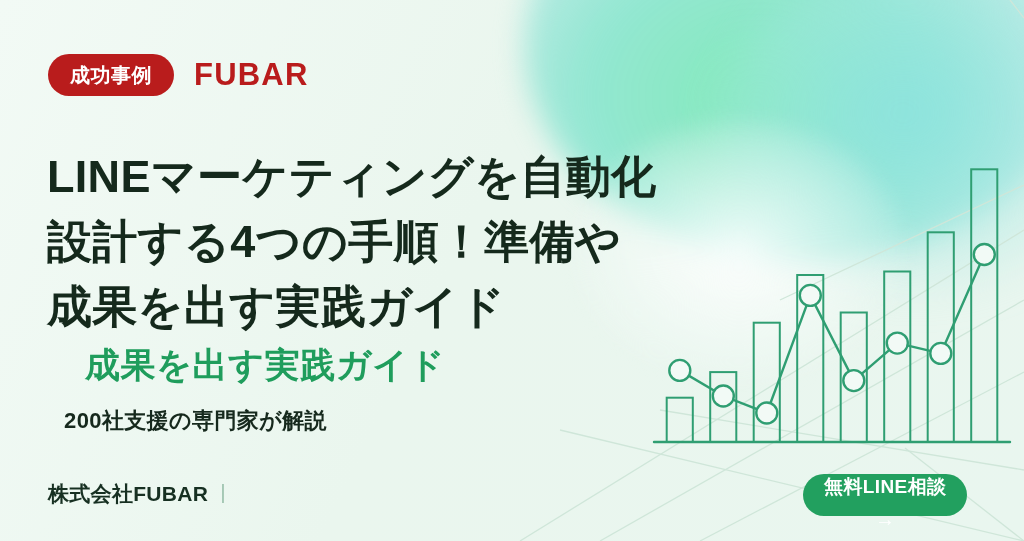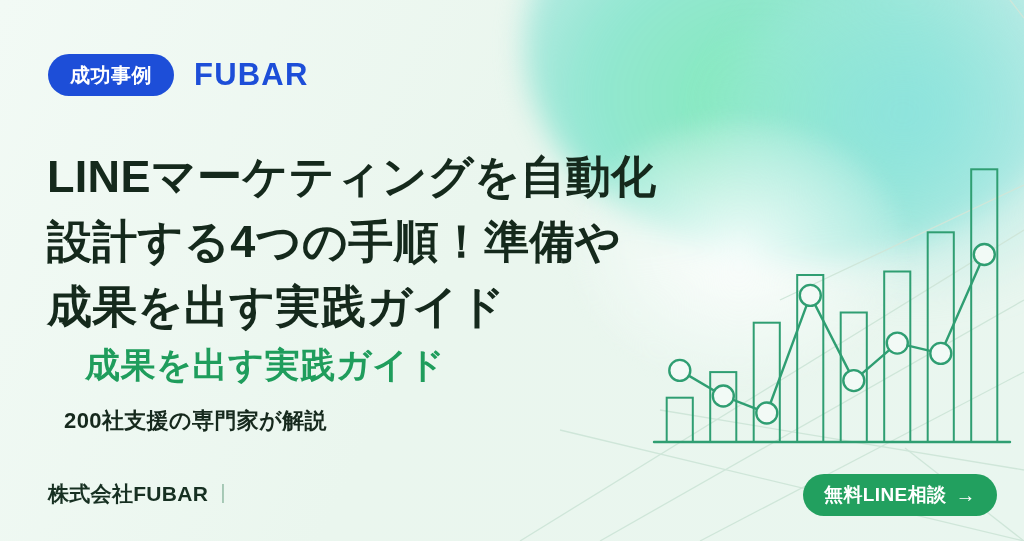--- a/index.html
+++ b/index.html
@@ -80,29 +80,29 @@
     align-items: center;
     gap: 20px;
   }
   .badge {
     display: inline-flex;
     align-items: center;
     justify-content: center;
     height: 42px;
     padding: 0 22px;
     border-radius: 21px;
-    background: #1d4ed8;
+    background: #b91c1c;
     color: #ffffff;
     font-size: 20px;
     font-weight: 700;
     letter-spacing: 0.5px;
     white-space: nowrap;
   }
   .brand {
-    color: #1d4ed8;
+    color: #b91c1c;
     font-size: 31px;
     font-weight: 700;
     letter-spacing: 1.2px;
     white-space: nowrap;
   }
 
   
   .headline {
     position: absolute;
     left: 47px;
@@ -174,20 +174,21 @@
     color: #ffffff;
     font-family: inherit;
     font-size: 19px;
     font-weight: 700;
     letter-spacing: 0.4px;
     white-space: nowrap;
     display: inline-flex;
     align-items: center;
     gap: 9px;
     cursor: pointer;
+    flex-direction: column;
   }
   .cta-arrow { font-size: 20px; line-height: 1; }
 
   
   .chart {
     position: absolute;
     left: 640px;
     top: 96px;
     width: 384px;
     height: 352px;

